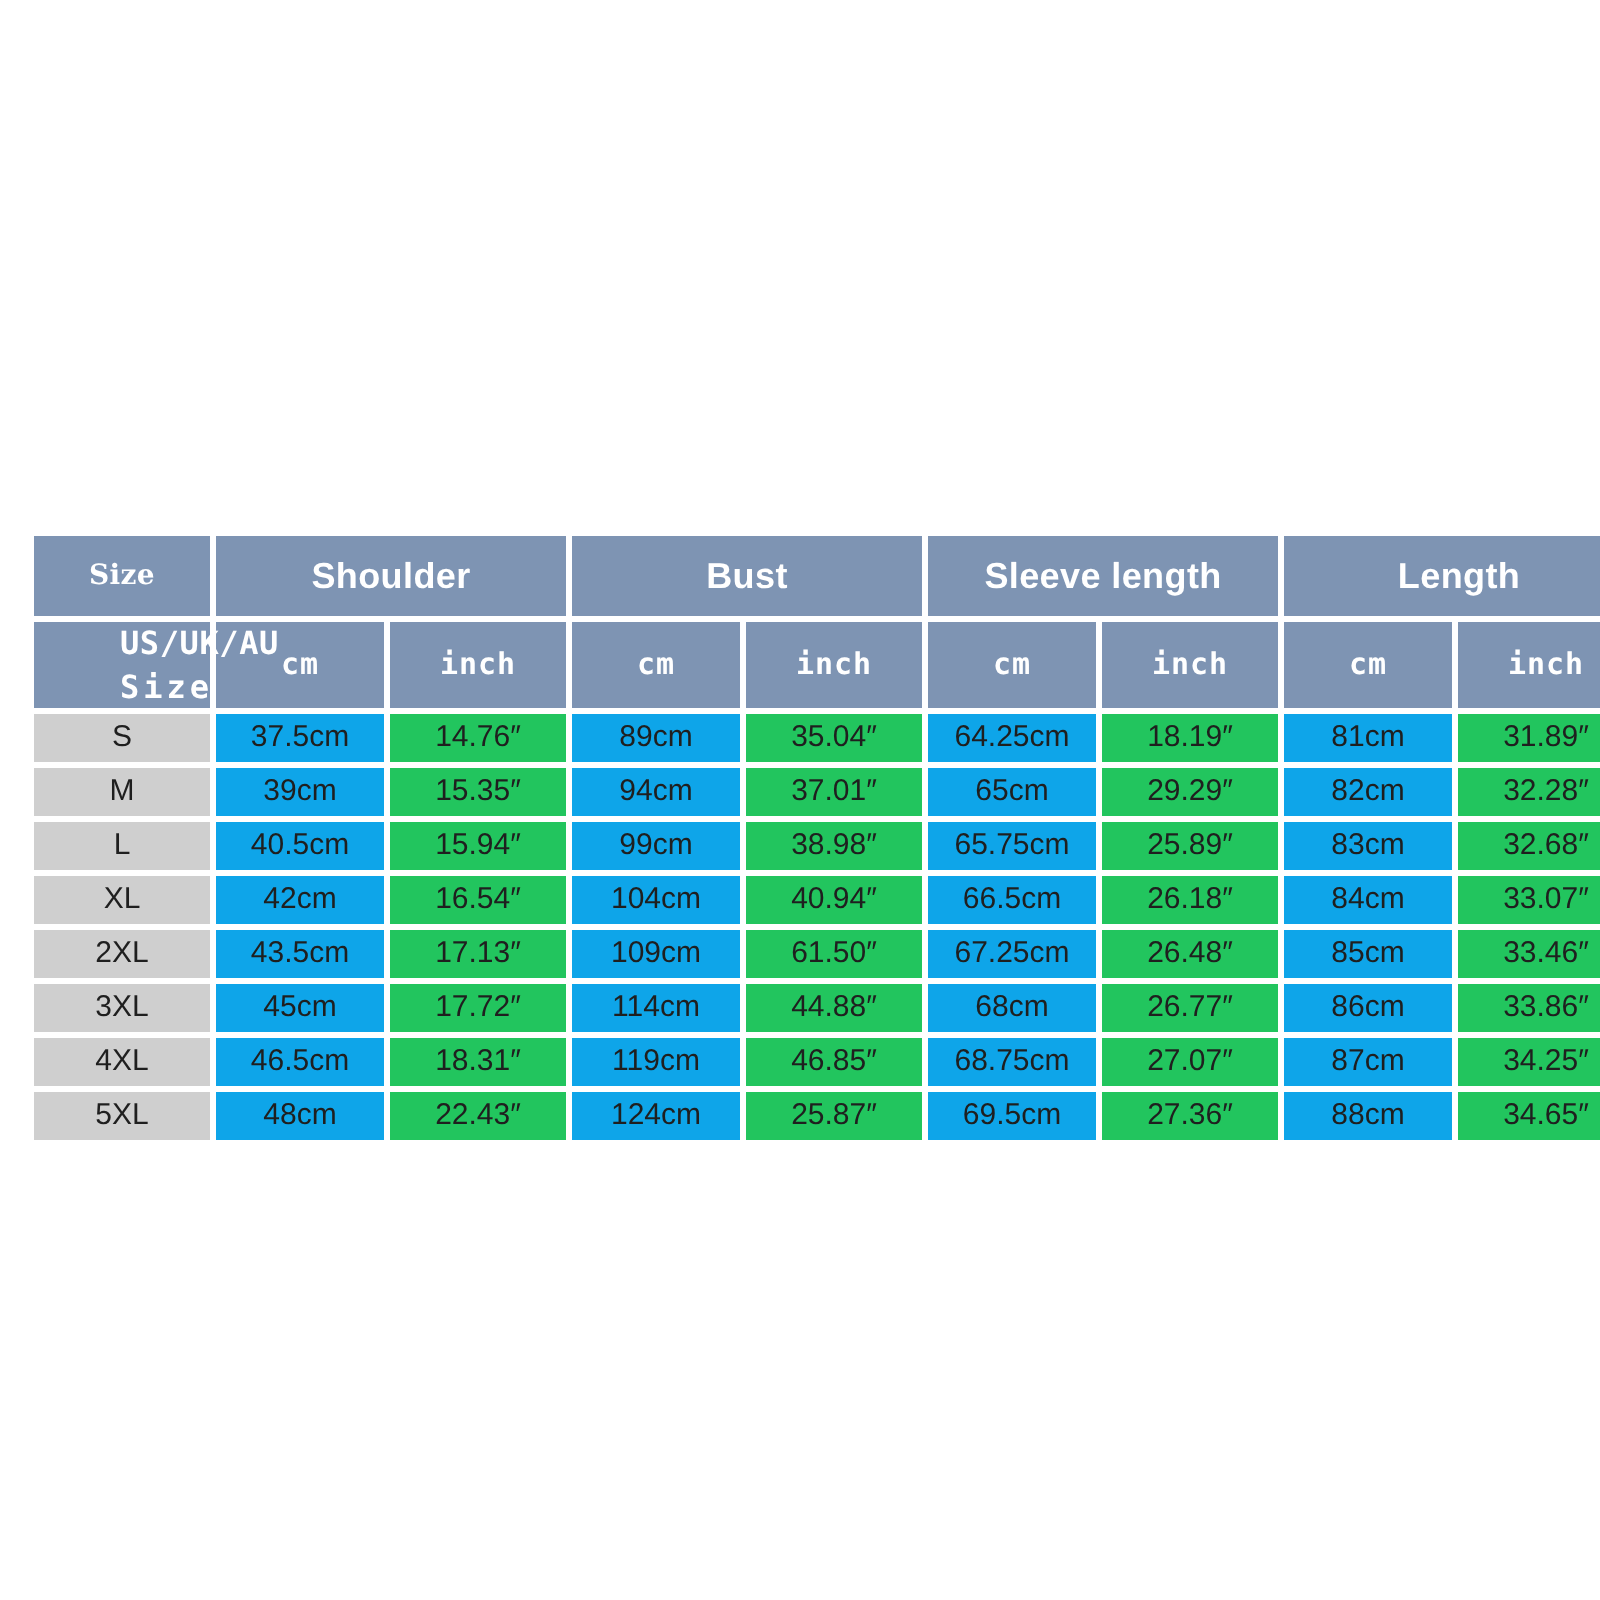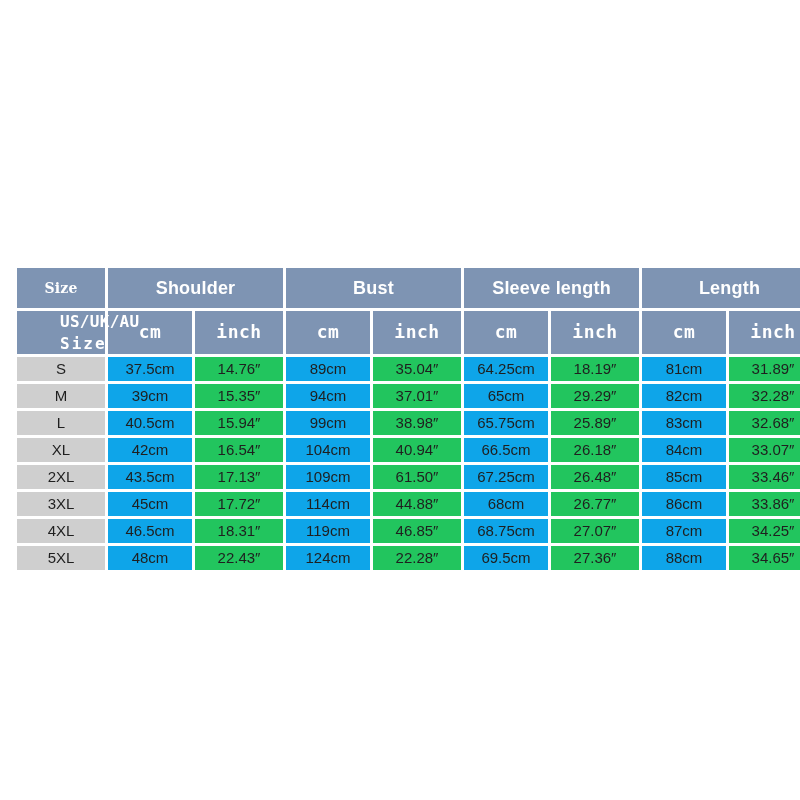--- a/index.html
+++ b/index.html
@@ -50,21 +50,21 @@
     font-family: "DejaVu Serif", serif;
     font-size: 14px;
     font-weight: bold;
   }
 
   
   .hdr-sub {
     background: #7e94b3;
     color: #ffffff;
     height: 38px;
-    font-size: 18px;
+    font-size: 15px;
     font-weight: bold;
     font-family: "DejaVu Sans Mono", monospace;
     letter-spacing: 0.5px;
   }
   .hdr-sub.size-sub {
     font-size: 16px;
     line-height: 1.35;
     letter-spacing: 0.3px;
     padding-left: 43px;
   }
@@ -216,21 +216,21 @@
         <td class="c-inch">27.07″</td>
         <td class="c-cm">87cm</td>
         <td class="c-inch">34.25″</td>
       </tr>
 
       <tr class="data-row">
         <td class="c-size">5XL</td>
         <td class="c-cm">48cm</td>
         <td class="c-inch">22.43″</td>
         <td class="c-cm">124cm</td>
-        <td class="c-inch">22.28″</td>
+        <td class="c-inch">25.87″</td>
         <td class="c-cm">69.5cm</td>
         <td class="c-inch">27.36″</td>
         <td class="c-cm">88cm</td>
         <td class="c-inch">34.65″</td>
       </tr>
     </tbody>
   </table>
 </div>
 
 </body></html>

